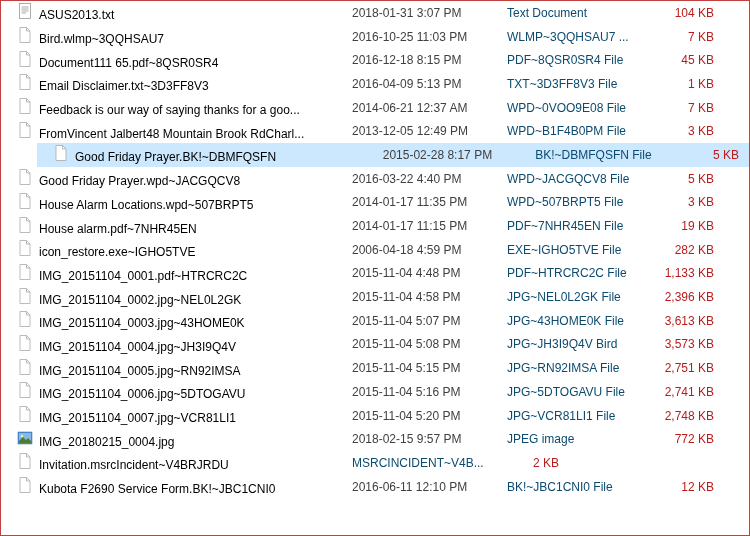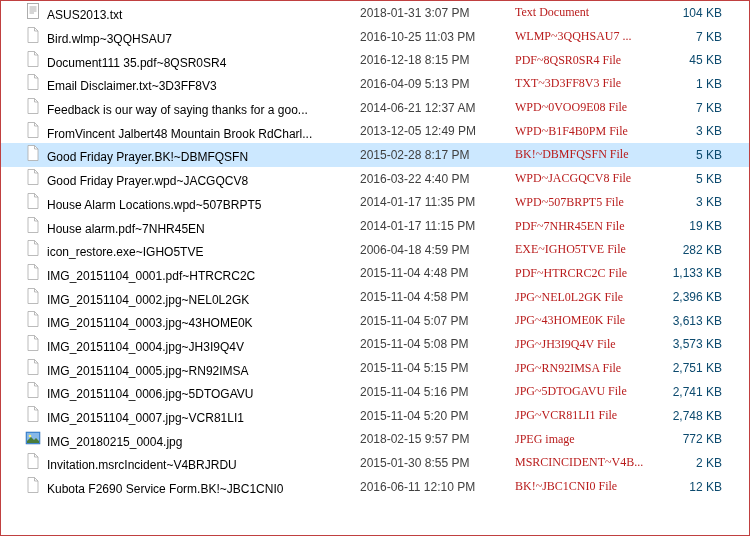--- a/index.html
+++ b/index.html
@@ -16,26 +16,27 @@
       overflow: hidden;
       border: 1px solid #c04040;
     }
     .file-list {
       width: 100%;
     }
     .file-row {
       display: flex;
       align-items: center;
       height: 23.7px;
-      padding-left: 24px;
+      padding-left: 16px;
       cursor: default;
       white-space: nowrap;
     }
     .file-row.selected {
       background: #cce8ff;
+      margin-left: 36px;
     }
     .icon {
       width: 16px;
       height: 16px;
       margin-right: 6px;
       flex-shrink: 0;
       display: inline-flex;
       align-items: center;
       justify-content: center;
     }
@@ -46,30 +47,29 @@
       white-space: nowrap;
       color: #000;
     }
     .col-date {
       width: 155px;
       color: #404040;
       overflow: hidden;
     }
     .col-type {
       width: 145px;
-      color: #b91c1c;
+      color: #0c4a6e;
       overflow: hidden;
       text-overflow: ellipsis;
       white-space: nowrap;
-      font-family: Liberation Serif, serif;
     }
     .col-size {
       width: 72px;
       text-align: right;
-      color: #0c4a6e;
+      color: #b91c1c;
       padding-right: 10px;
     }
     .file-icon svg {
       width: 16px;
       height: 16px;
     }
   </style>
 </head>
 <body>
 
@@ -98,21 +98,21 @@
       <div class="col-date">2016-10-25 11:03 PM</div>
       <div class="col-type">WLMP~3QQHSAU7 ...</div>
       <div class="col-size">7 KB</div>
     </div>
     <div class="file-row">
       <div class="col-name"><span class="icon file-icon">
           <svg viewBox="0 0 16 16">
             <path d="M3 0.5 L9.5 0.5 L13 4 L13 15.5 L3 15.5 Z" fill="#fff" stroke="#aaa" stroke-width="0.8"></path>
             <path d="M9.5 0.5 L9.5 4 L13 4" fill="none" stroke="#aaa" stroke-width="0.8"></path>
           </svg>
-        </span><span>Document111 35.pdf~8QSR0SR4</span></div>
+        </span><span>Document111 65.pdf~8QSR0SR4</span></div>
       <div class="col-date">2016-12-18 8:15 PM</div>
       <div class="col-type">PDF~8QSR0SR4 File</div>
       <div class="col-size">45 KB</div>
     </div>
     <div class="file-row">
       <div class="col-name"><span class="icon file-icon">
           <svg viewBox="0 0 16 16">
             <path d="M3 0.5 L9.5 0.5 L13 4 L13 15.5 L3 15.5 Z" fill="#fff" stroke="#aaa" stroke-width="0.8"></path>
             <path d="M9.5 0.5 L9.5 4 L13 4" fill="none" stroke="#aaa" stroke-width="0.8"></path>
           </svg>
@@ -232,21 +232,21 @@
       <div class="col-size">3,613 KB</div>
     </div>
     <div class="file-row">
       <div class="col-name"><span class="icon file-icon">
           <svg viewBox="0 0 16 16">
             <path d="M3 0.5 L9.5 0.5 L13 4 L13 15.5 L3 15.5 Z" fill="#fff" stroke="#aaa" stroke-width="0.8"></path>
             <path d="M9.5 0.5 L9.5 4 L13 4" fill="none" stroke="#aaa" stroke-width="0.8"></path>
           </svg>
         </span><span>IMG_20151104_0004.jpg~JH3I9Q4V</span></div>
       <div class="col-date">2015-11-04 5:08 PM</div>
-      <div class="col-type">JPG~JH3I9Q4V File</div>
+      <div class="col-type">JPG~JH3I9Q4V Bird</div>
       <div class="col-size">3,573 KB</div>
     </div>
     <div class="file-row">
       <div class="col-name"><span class="icon file-icon">
           <svg viewBox="0 0 16 16">
             <path d="M3 0.5 L9.5 0.5 L13 4 L13 15.5 L3 15.5 Z" fill="#fff" stroke="#aaa" stroke-width="0.8"></path>
             <path d="M9.5 0.5 L9.5 4 L13 4" fill="none" stroke="#aaa" stroke-width="0.8"></path>
           </svg>
         </span><span>IMG_20151104_0005.jpg~RN92IMSA</span></div>
       <div class="col-date">2015-11-04 5:15 PM</div>
@@ -288,21 +288,20 @@
       <div class="col-type">JPEG image</div>
       <div class="col-size">772 KB</div>
     </div>
     <div class="file-row">
       <div class="col-name"><span class="icon file-icon">
           <svg viewBox="0 0 16 16">
             <path d="M3 0.5 L9.5 0.5 L13 4 L13 15.5 L3 15.5 Z" fill="#fff" stroke="#aaa" stroke-width="0.8"></path>
             <path d="M9.5 0.5 L9.5 4 L13 4" fill="none" stroke="#aaa" stroke-width="0.8"></path>
           </svg>
         </span><span>Invitation.msrcIncident~V4BRJRDU</span></div>
-      <div class="col-date">2015-01-30 8:55 PM</div>
       <div class="col-type">MSRCINCIDENT~V4B...</div>
       <div class="col-size">2 KB</div>
     </div>
     <div class="file-row">
       <div class="col-name"><span class="icon file-icon">
           <svg viewBox="0 0 16 16">
             <path d="M3 0.5 L9.5 0.5 L13 4 L13 15.5 L3 15.5 Z" fill="#fff" stroke="#aaa" stroke-width="0.8"></path>
             <path d="M9.5 0.5 L9.5 4 L13 4" fill="none" stroke="#aaa" stroke-width="0.8"></path>
           </svg>
         </span><span>Kubota F2690 Service Form.BK!~JBC1CNI0</span></div>

